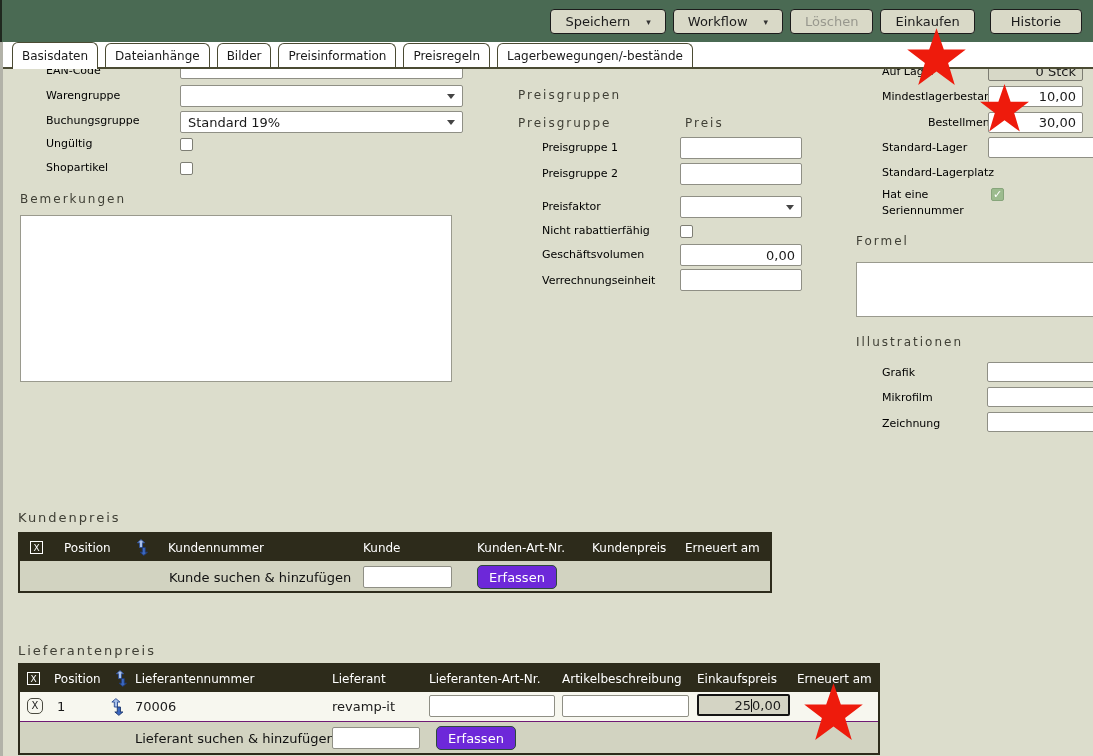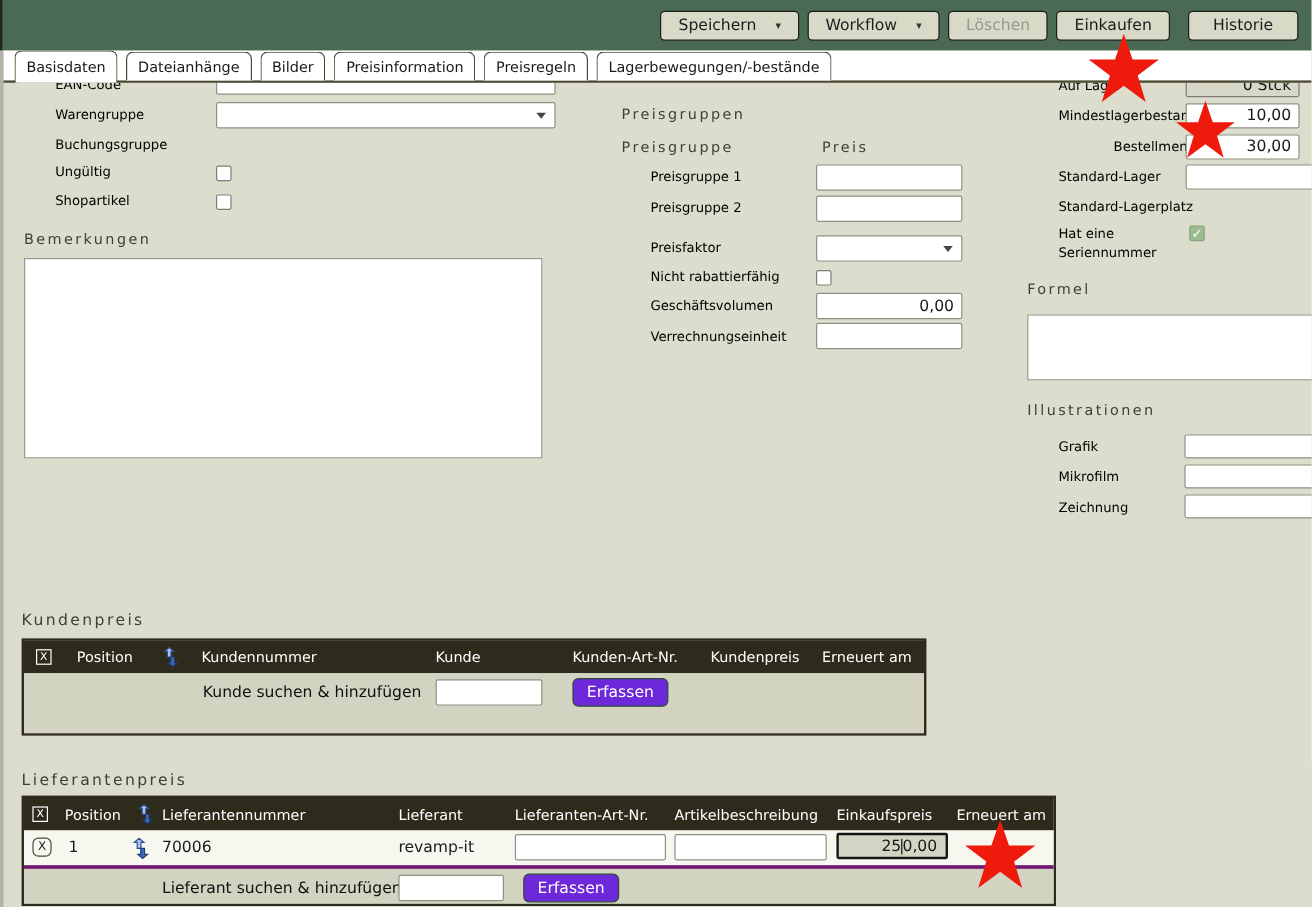--- a/index.html
+++ b/index.html
@@ -43,21 +43,21 @@
                border-left:4px solid transparent; border-right:4px solid transparent; border-top:5px solid #444; }
   .cb { position:absolute; width:13px; height:13px; background:#fff; border:1px solid #7e7e74; border-radius:2px; z-index:1; }
   .cb.checked { background:#9cbb8e; border-color:#87a57b; color:#fff; font-size:11px; line-height:12px; text-align:center; }
   .area { position:absolute; background:#fff; border:1px solid #9a9a8e; z-index:1; }
 
   
   .dtable { position:absolute; border:2px solid #2d2b1b; z-index:1; }
   .thead { position:relative; background:#2d2b1b; color:#fff; font-size:12px; }
   .thead span { position:absolute; top:7px; white-space:nowrap; }
   .trow { position:relative; background:#f7f7ef; font-size:13px; color:#1a1a1a; }
-  .tfoot { position:relative; background:#d2d3c1; border-top:3px solid #701a75; font-size:13px; color:#111; }
+  .tfoot { position:relative; background:#d2d3c1; border-top:1px solid #701a75; font-size:13px; color:#111; }
   .xbox-h { position:absolute; width:13px; height:13px; border:1px solid #fff; color:#fff; font-size:9px;
             line-height:12px; text-align:center; top:7px; }
   .xbox-r { position:absolute; width:16px; height:16px; border:1px solid #4a4a40; border-radius:5px; color:#222;
             font-size:10px; line-height:14px; text-align:center; top:6px; }
   .cell { position:absolute; white-space:nowrap; }
   .rfield { position:absolute; background:#fff; border:1px solid #8f8f85; border-radius:2px; height:22px; }
   .rfield.focus { background:#d4d4c4; border:2px solid #141414; display:flex; align-items:center;
                   justify-content:flex-end; padding:0 7px; font-size:13px; }
   .caret { display:inline-block; width:1px; height:13px; background:#111; }
   .greenbtn { position:absolute; background:#6d28d9; border:1px solid #2e4a3a; border-radius:5px; color:#fff;
@@ -109,20 +109,24 @@
   <div class="lbl" style="left:22px; top:64px;">EAN-Code</div>
   <div class="field" style="left:180px; top:57px; width:283px;"></div>
 
   <div class="lbl" style="left:22px; top:89px;">Warengruppe</div>
   <div class="sel" style="left:180px; top:85px; width:283px;">
     <span></span>
     <span class="chev"></span>
   </div>
 
   <div class="lbl" style="left:22px; top:114px;">Buchungsgruppe</div>
+  <div class="sel" style="left:180px; top:111px; width:283px;">
+    <span>Standard 19%</span>
+    <span class="chev"></span>
+  </div>
 
   <div class="lbl" style="left:22px; top:137px;">Ungültig</div>
   <div class="cb" style="left:180px; top:138px;"></div>
 
   <div class="lbl" style="left:22px; top:161px;">Shopartikel</div>
   <div class="cb" style="left:180px; top:162px;"></div>
 
   <div class="sechead" style="left:20px; top:192px;">Bemerkungen</div>
   <div class="area" style="left:20px; top:215px; width:432px; height:167px;"></div>
 
@@ -193,21 +197,21 @@
       <svg class="sorticon" style="left:115px; top:5px;" width="15" height="17" viewBox="0 0 15 17">
         <path d="M4.5 8.5 V3.8 H2.2 L6 0.6 L9.8 3.8 H7.5 V8.5 Z" fill="#a8c0ea" stroke="#2d4f96" stroke-width="0.9"></path>
         <path d="M7.3 8.5 V13.2 H5 L8.8 16.4 L12.6 13.2 H10.3 V8.5 Z" fill="#3a67c0" stroke="#203a70" stroke-width="0.9"></path>
       </svg>
       <span style="left:148px;">Kundennummer</span>
       <span style="left:343px;">Kunde</span>
       <span style="left:457px;">Kunden-Art-Nr.</span>
       <span style="left:572px;">Kundenpreis</span>
       <span style="left:665px;">Erneuert am</span>
     </div>
-    <div class="tfoot" style="height:50px; border-top:none;">
+    <div class="tfoot" style="height:30px; border-top:none;">
       <span class="cell" style="left:149px; top:9px;">Kunde suchen &amp; hinzufügen</span>
       <div class="rfield" style="left:343px; top:5px; width:89px;"></div>
       <div class="greenbtn" style="left:457px; top:4px;">Erfassen</div>
     </div>
   </div>
 
   <div class="sechead" style="left:18px; top:643px; font-size:13px;">Lieferantenpreis</div>
   <div class="dtable" style="left:18px; top:663px; width:862px;">
     <div class="thead" style="height:27px;">
       <span class="xbox-h" style="left:7px;">X</span>

